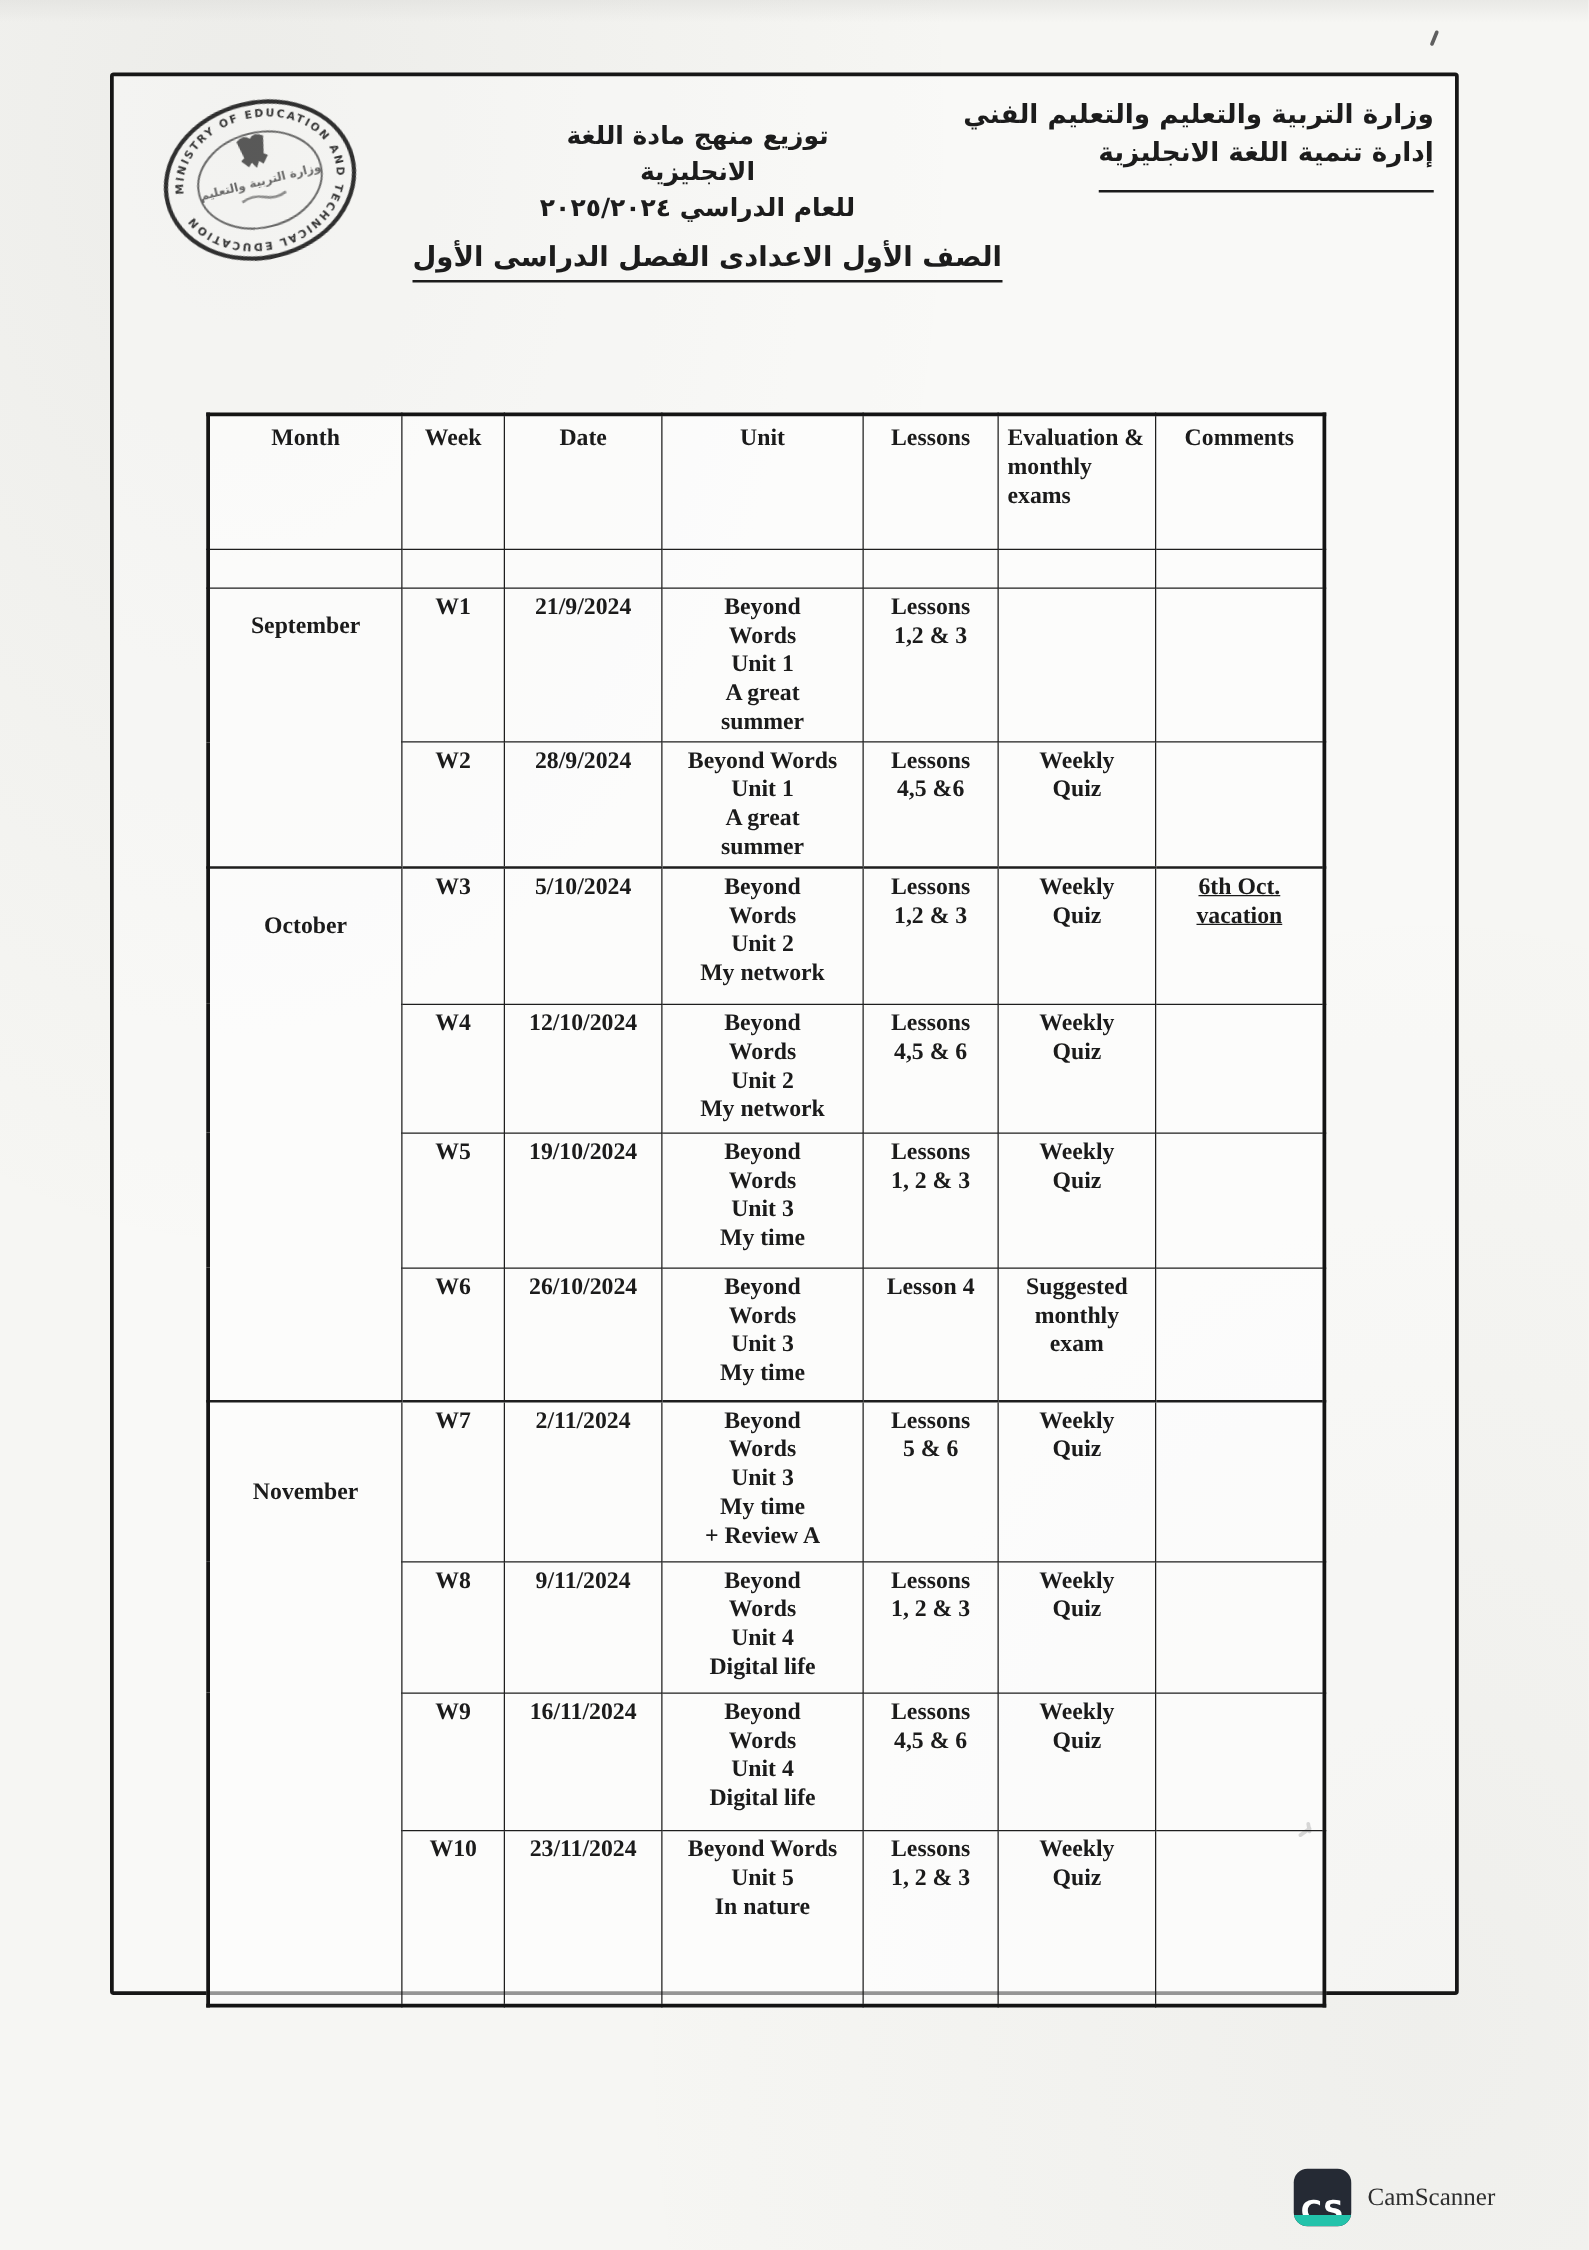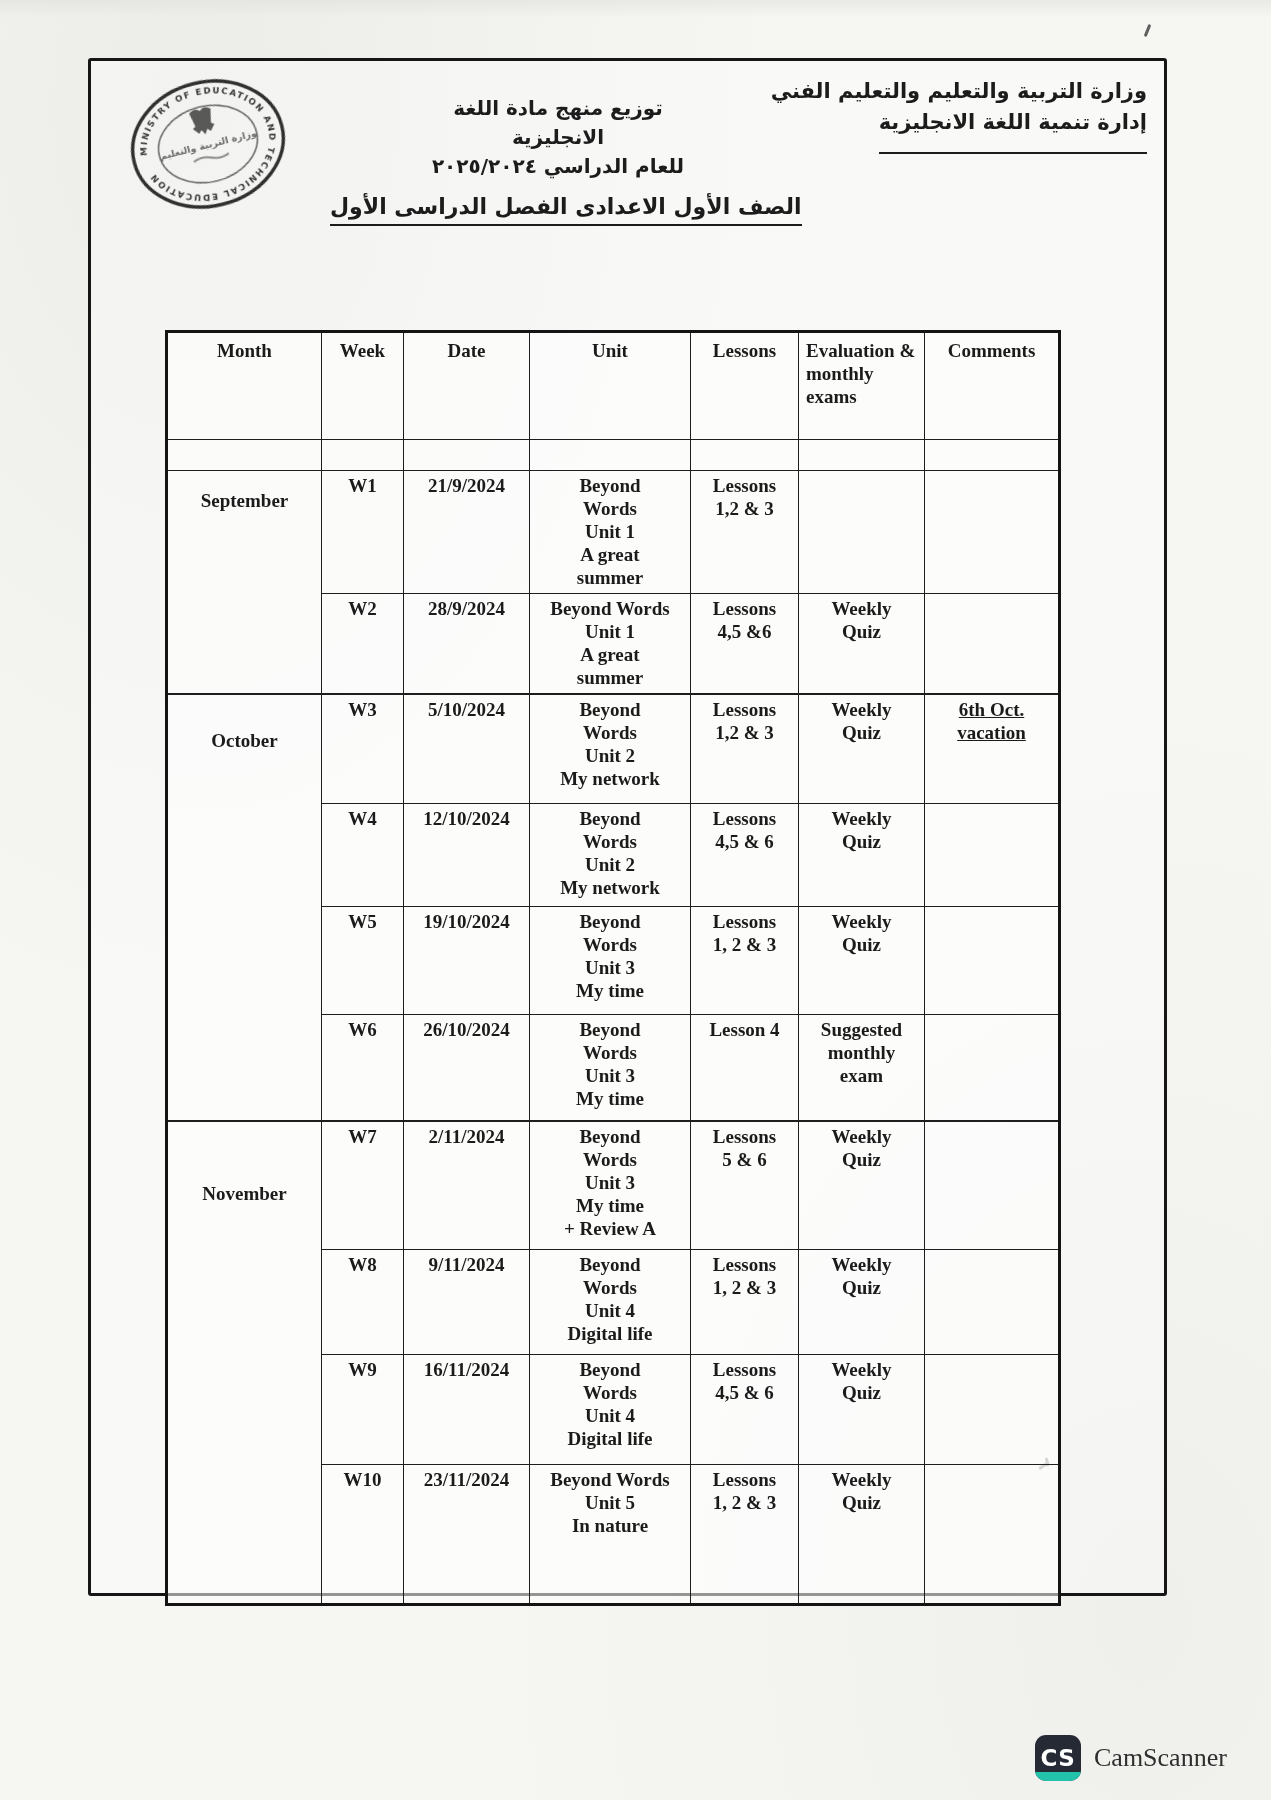--- a/index.html
+++ b/index.html
@@ -53,24 +53,24 @@
   .tick-artifact{position:absolute;left:1146px;top:24px;width:3px;height:13px;
     background:#3a3a3a;border-radius:2px;transform:rotate(22deg);opacity:.8;}
   .mark-artifact{position:absolute;left:1038px;top:1464px;width:12px;height:3px;
     background:#4a4a4a;border-radius:2px;transform:rotate(-35deg);opacity:.75;}
   .mark-artifact:after{content:"";position:absolute;left:9px;top:-4px;width:3px;height:9px;
     background:#4a4a4a;border-radius:2px;transform:rotate(25deg);}
   
   .cs-footer{position:absolute;left:1035px;top:1735px;display:flex;align-items:center;}
   .cs-icon{position:relative;width:46px;height:46px;border-radius:11px;background:#252a34;
     overflow:hidden;flex:0 0 auto;}
-  .cs-txt{position:absolute;left:0;right:0;top:10px;text-align:center;color:#fff;
+  .cs-txt{position:absolute;left:0;right:0;top:22px;text-align:center;color:#fff;
     font-family:"DejaVu Sans",sans-serif;font-weight:bold;font-size:23px;letter-spacing:.5px;}
   .cs-bar{position:absolute;left:0;right:0;bottom:0;height:9px;background:#23c3ab;}
-  .cs-name{margin-left:13px;font-size:26px;color:#2e2e2e;
+  .cs-name{margin-left:13px;font-size:20px;color:#2e2e2e;
     font-family:"Liberation Serif","DejaVu Serif",serif;}
 </style>
 </head>
 <body>
 
 <div class="smudge-top"></div>
 <div class="tick-artifact"></div>
 <div class="mark-artifact"></div>
 
 <div class="frame"></div>

